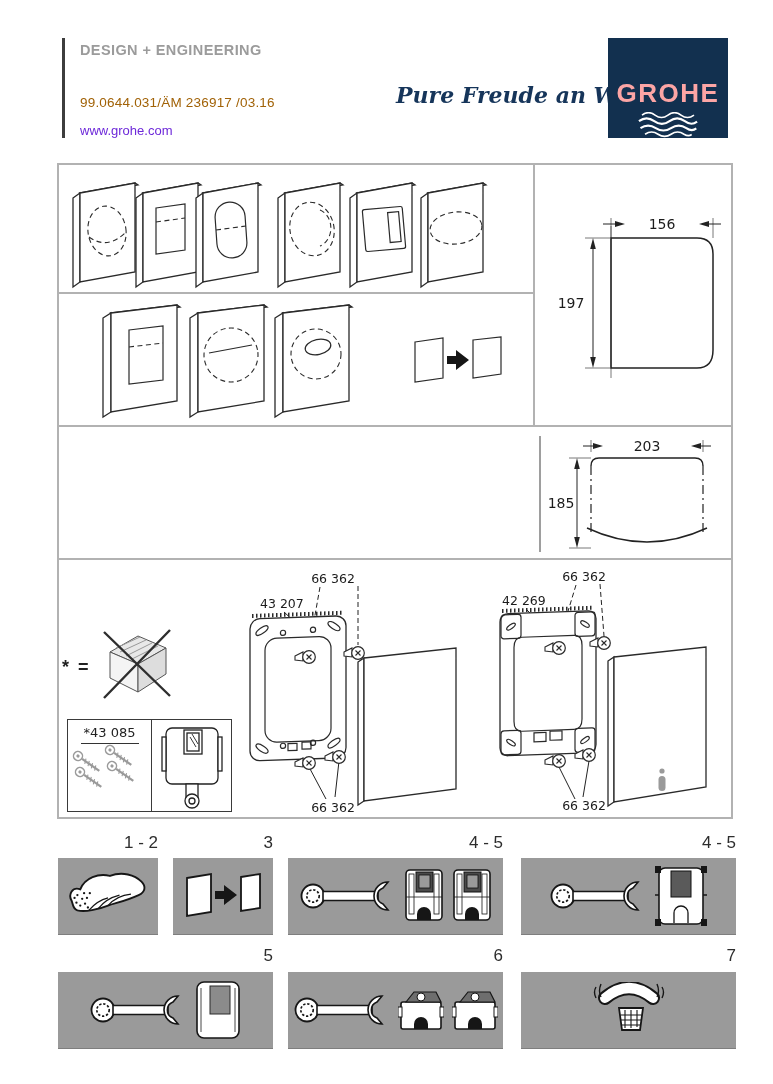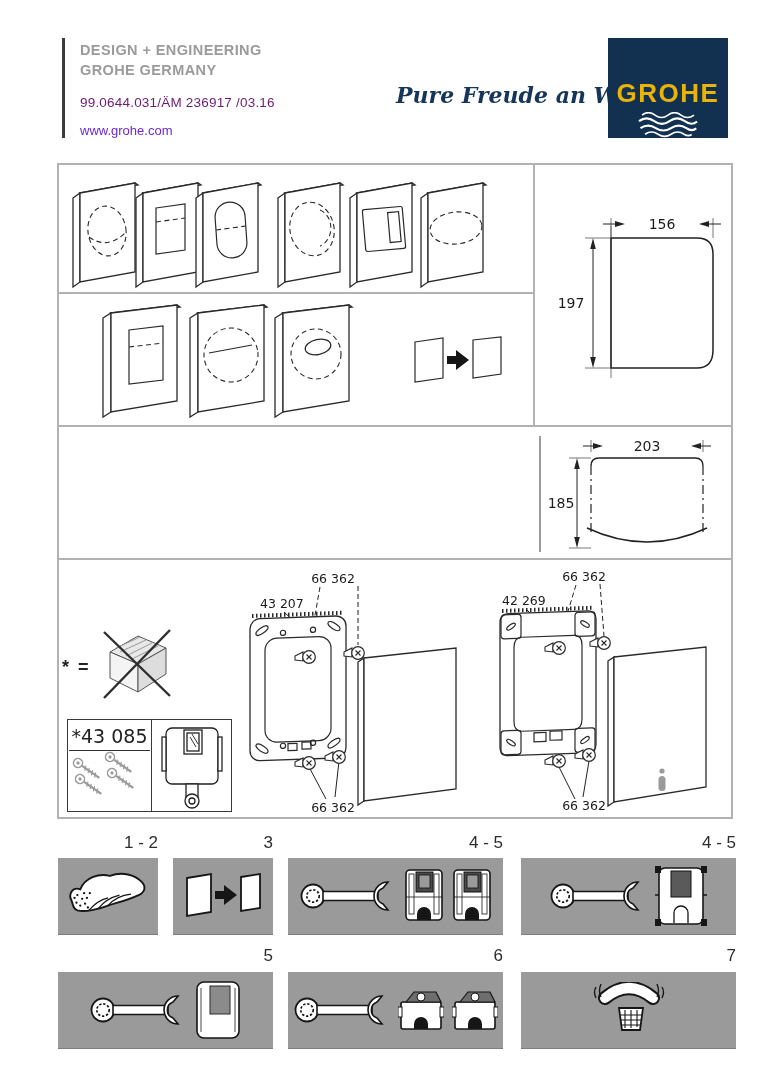--- a/index.html
+++ b/index.html
@@ -4,27 +4,27 @@
 <style>
   html,body{margin:0;padding:0;background:#fff;}
   .page{position:relative;width:773px;height:1084px;background:#fff;
         font-family:"Liberation Sans","DejaVu Sans",sans-serif;overflow:hidden;}
   .abs{position:absolute;}
 
   
   .hdr-rule{left:62px;top:38px;width:3px;height:100px;background:#3d3d3d;}
   .hdr-block{left:80px;top:40px;}
   .hdr-line{font-size:14.5px;font-weight:bold;color:#9b9b9b;letter-spacing:.4px;line-height:20px;}
-  .hdr-doc{left:80px;top:95px;font-size:13.5px;color:#701a75;letter-spacing:.2px;}
+  .hdr-doc{left:80px;top:95px;font-size:13.5px;color:#a16207;letter-spacing:.2px;}
   .hdr-web{left:80px;top:123px;font-size:13px;color:#6d28d9;}
   .slogan{left:396px;top:82px;font-family:"DejaVu Serif","Liberation Serif",serif;
           font-style:italic;font-weight:700;font-size:22px;color:#16355a;white-space:nowrap;}
   .logo{left:608px;top:38px;width:120px;height:100px;display:flex;flex-direction:column;
         align-items:center;justify-content:center;gap:3px;background:#12304f;}
-  .logo-text{color:#eab308;font-weight:bold;font-size:26px;letter-spacing:1.5px;margin-top:40px;}
+  .logo-text{color:#fca5a5;font-weight:bold;font-size:26px;letter-spacing:1.5px;margin-top:40px;}
 
   
   .main-box{left:57px;top:163px;width:676px;height:656px;border:2px solid #b2b2b2;box-sizing:border-box;}
   .divider{background:#b2b2b2;}
 
   .tech .ln{fill:none;stroke:#2a2a2a;stroke-width:1.2px;}
   .tech .fw{fill:#fff;stroke:#2a2a2a;stroke-width:1.3px;}
   .tech .dsh{fill:none;stroke:#2a2a2a;stroke-width:1.1px;stroke-dasharray:5,3.5;}
   .tech .thin{fill:none;stroke:#555;stroke-width:.8px;}
   .tech .tln{fill:none;stroke:#222;stroke-width:1px;}
@@ -33,21 +33,21 @@
   .tech .pn{font-size:12.5px;}
   .arr{fill:#222;}
 
   .note-sym{left:62px;top:657px;font-size:18px;color:#222;letter-spacing:2px;font-weight:bold;}
   .kit-box{left:67px;top:719px;width:165px;height:93px;border:1.5px solid #3a3a3a;
            box-sizing:border-box;display:flex;}
   .kit-left{width:84px;border-right:1.5px solid #3a3a3a;box-sizing:border-box;
             display:flex;flex-direction:column;align-items:center;padding-top:5px;}
   .kit-right{flex:1;display:flex;align-items:center;justify-content:center;}
   .kit-label{display:inline-block;border-bottom:1.5px solid #333;padding:0 3px 3px;
-             font-size:19px;color:#222;font-family:"DejaVu Sans",sans-serif;}
+             font-size:13px;color:#222;font-family:"DejaVu Sans",sans-serif;}
 
   
   .step-label{position:absolute;text-align:right;font-size:17px;color:#2d2d2d;}
   .panel{position:absolute;height:76px;background:#9a9a9a;border-bottom:1px solid #7e7e7e;
          display:flex;align-items:center;justify-content:center;gap:8px;}
 </style>
 </head>
 <body>
 
 <div class="page">
@@ -96,21 +96,20 @@
         <rect x="3" y="2" width="42" height="56" rx="7" fill="#fff" stroke="#161616" stroke-width="1.6"></rect>
         <rect x="16" y="6" width="20" height="28" fill="#8b8b8b" stroke="#2a2a2a" stroke-width="1"></rect>
         <path d="M41,8 v44 M7,8 v44" stroke="#161616" stroke-width="0.8" fill="none"></path>
       </g>
     </defs>
   </svg>
 
   <div class="abs hdr-rule"></div>
   <div class="abs hdr-block">
     <div class="hdr-line">DESIGN + ENGINEERING</div>
-    <div class="hdr-line">GROHE GERMANY</div>
   </div>
   <div class="abs hdr-doc">99.0644.031/ÄM 236917 /03.16</div>
   <div class="abs hdr-web">www.grohe.com</div>
   <div class="abs slogan">Pure Freude an Wasser</div>
   <div class="abs logo">
     <div class="logo-text">GROHE</div>
     <svg width="88" height="34" viewBox="0 0 88 34">
       <g fill="none" stroke="#fff">
         <path stroke-width="2" d="M10,4 C16,-0.5 21,-0.5 27,4 C33,8.5 38,8.5 44,4 C50,-0.5 55,-0.5 61,4 C67,8.5 72,8.5 78,4"></path>
         <path stroke-width="2.8" d="M6,12 C13,7 19,7 26,12 C33,17 39,17 46,12 C53,7 59,7 66,12 C72,16.5 77,16.5 82,12.5"></path>

